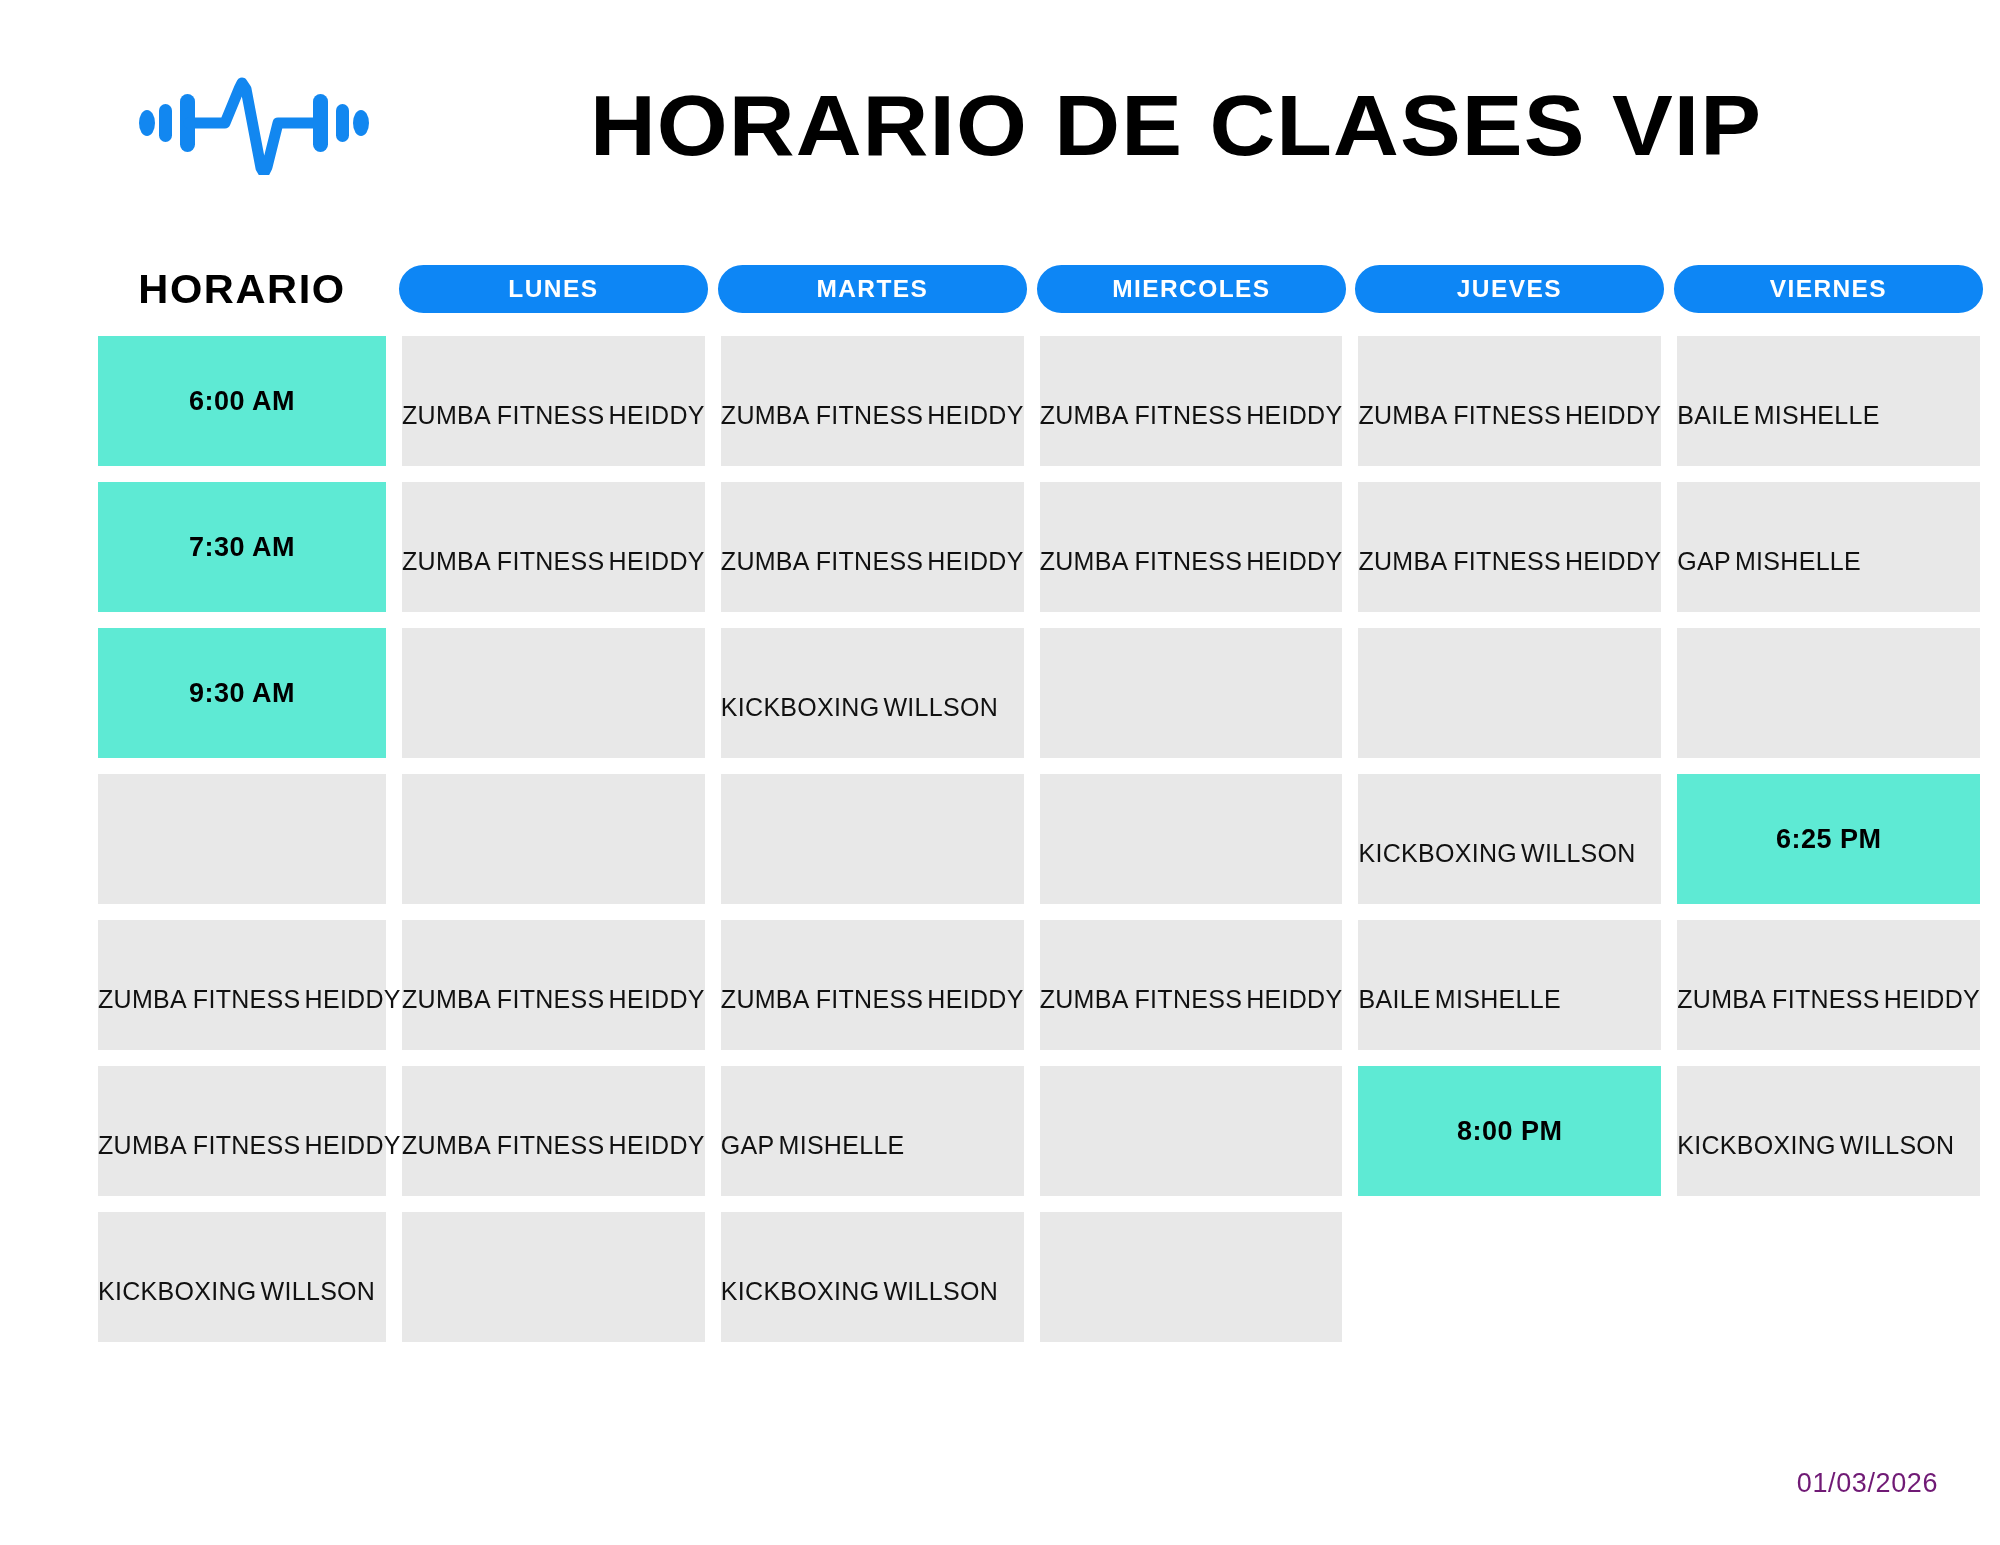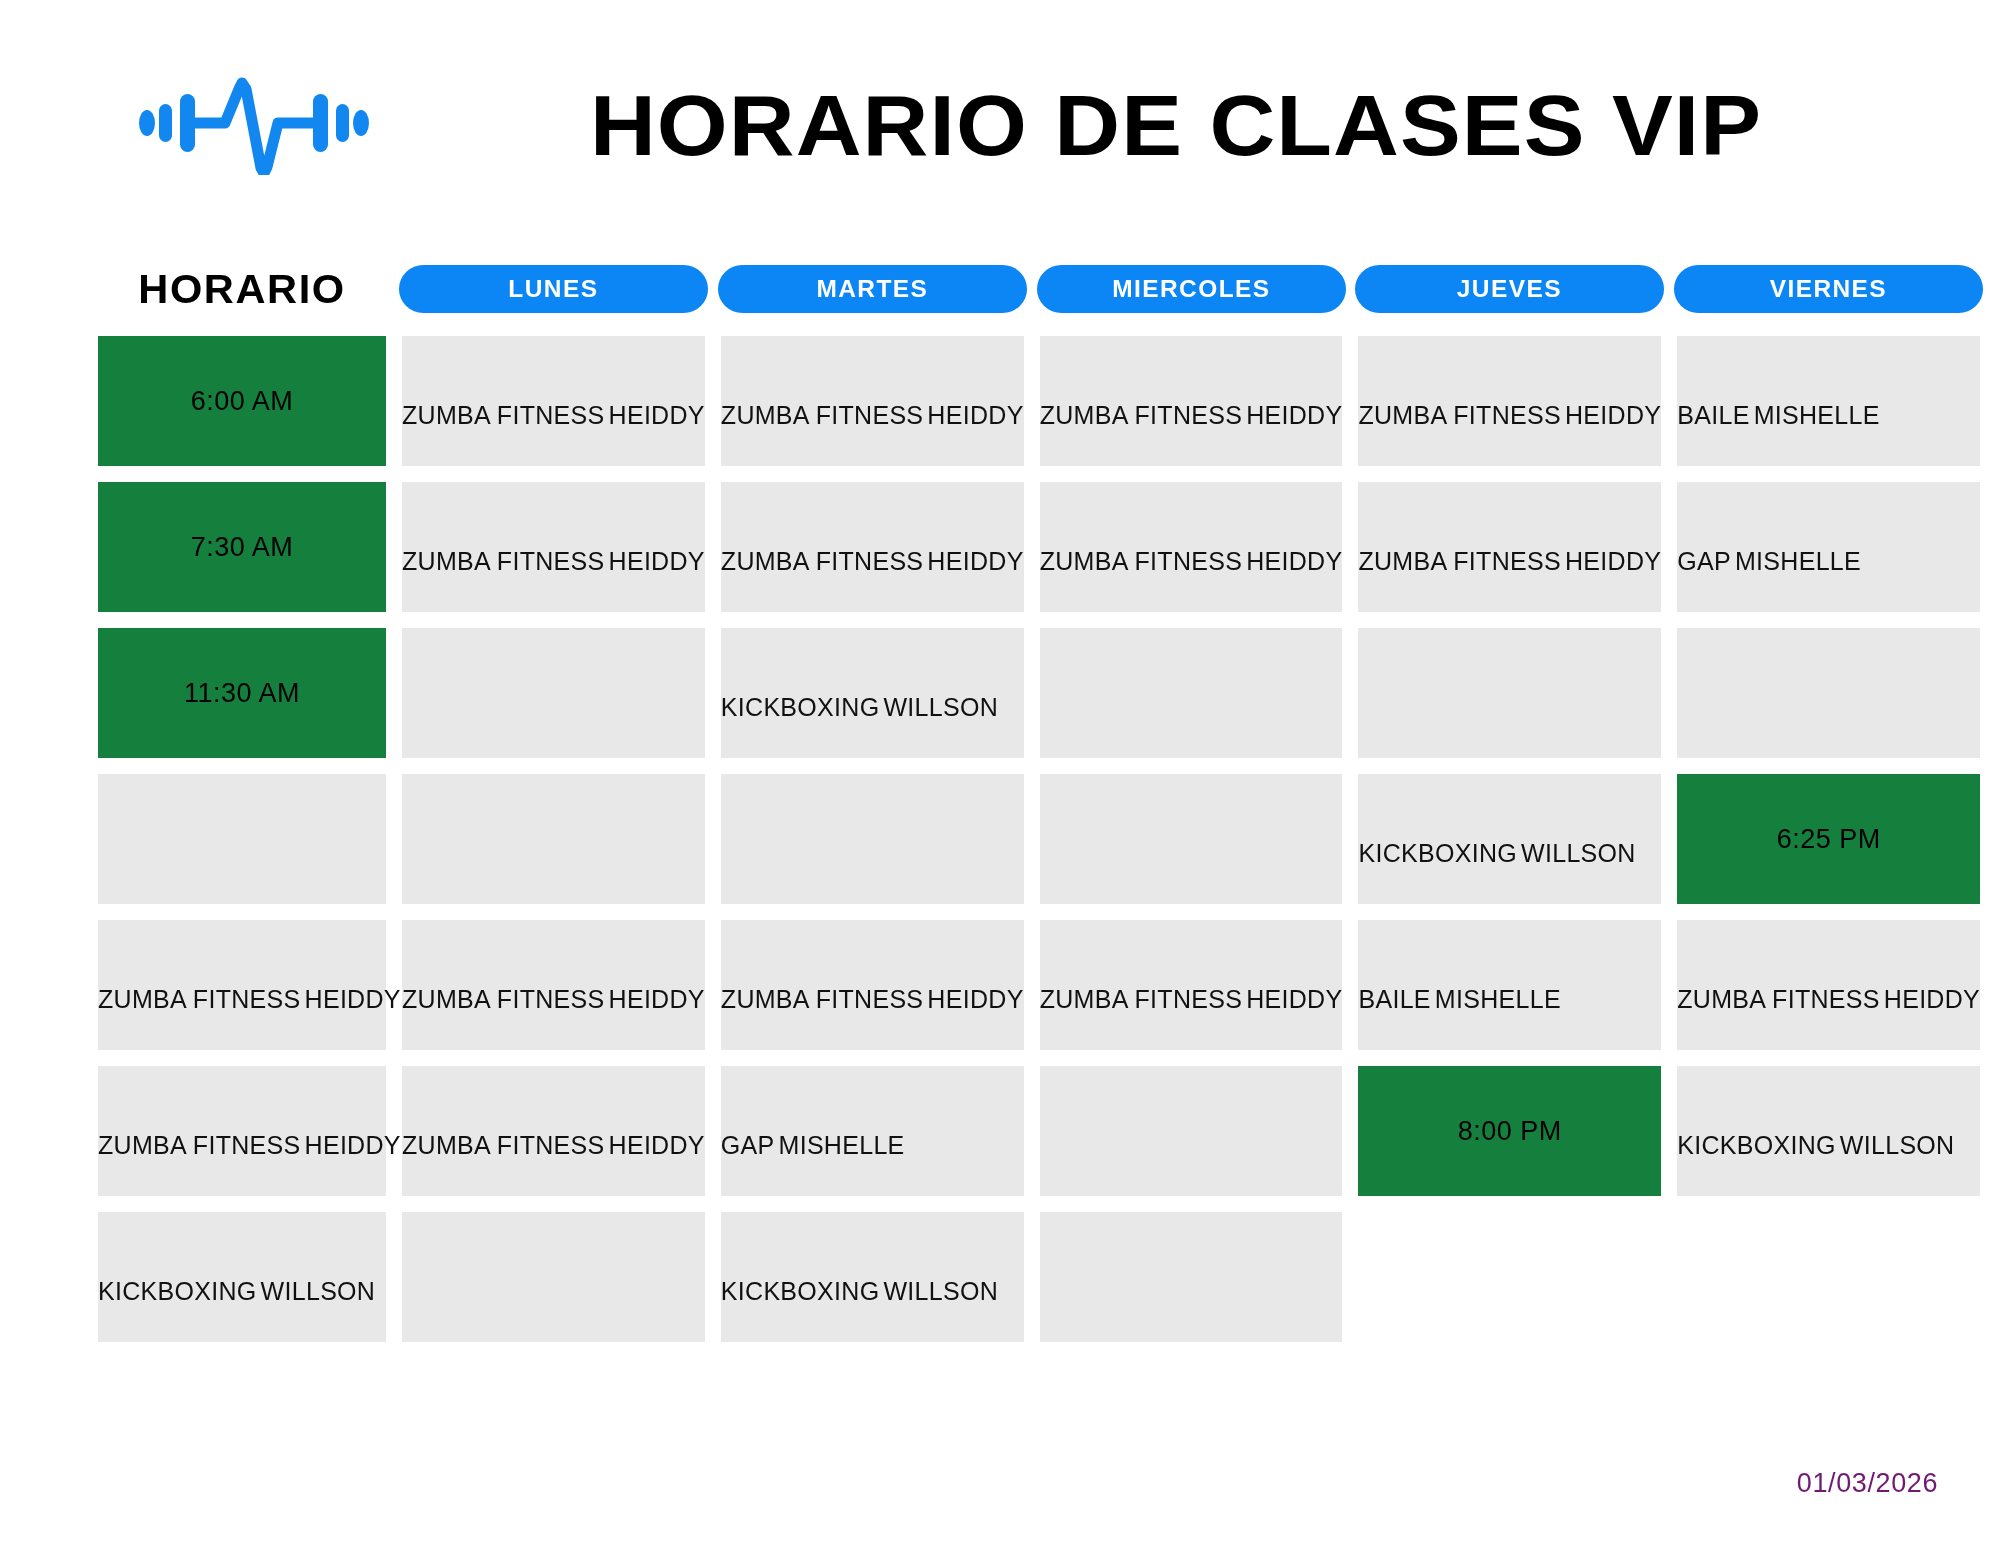--- a/index.html
+++ b/index.html
@@ -101,27 +101,27 @@
     color: #ffffff;
     font-family: "Liberation Sans Narrow", "Liberation Sans", sans-serif;
     font-weight: 700;
     font-size: 24px;
     letter-spacing: 1.4px;
     transform: scaleX(1.02);
   }
 
   
   .time-cell {
-    background: #15803d;
+    background: #5eead4;
     height: 130px;
     display: flex;
     align-items: center;
     justify-content: center;
     font-family: "Liberation Sans Narrow", "Liberation Sans", sans-serif;
-    font-weight: 400;
+    font-weight: 700;
     font-size: 27px;
     letter-spacing: 0.5px;
     color: #000000;
   }
 
   .class-cell {
     background: #e8e8e8;
     height: 130px;
     display: flex;
     flex-direction: row;
@@ -232,21 +232,21 @@
     </div>
     <div class="class-cell">
       <span class="class-name">ZUMBA FITNESS</span>
       <span class="class-teacher">HEIDDY</span>
     </div>
     <div class="class-cell">
       <span class="class-name">GAP</span>
       <span class="class-teacher">MISHELLE</span>
     </div>
 
-    <div class="time-cell">11:30 AM</div>
+    <div class="time-cell">9:30 AM</div>
     <div class="class-cell empty">
       <span class="class-name"></span>
       <span class="class-teacher"></span>
     </div>
     <div class="class-cell">
       <span class="class-name">KICKBOXING</span>
       <span class="class-teacher">WILLSON</span>
     </div>
     <div class="class-cell empty">
       <span class="class-name"></span>

